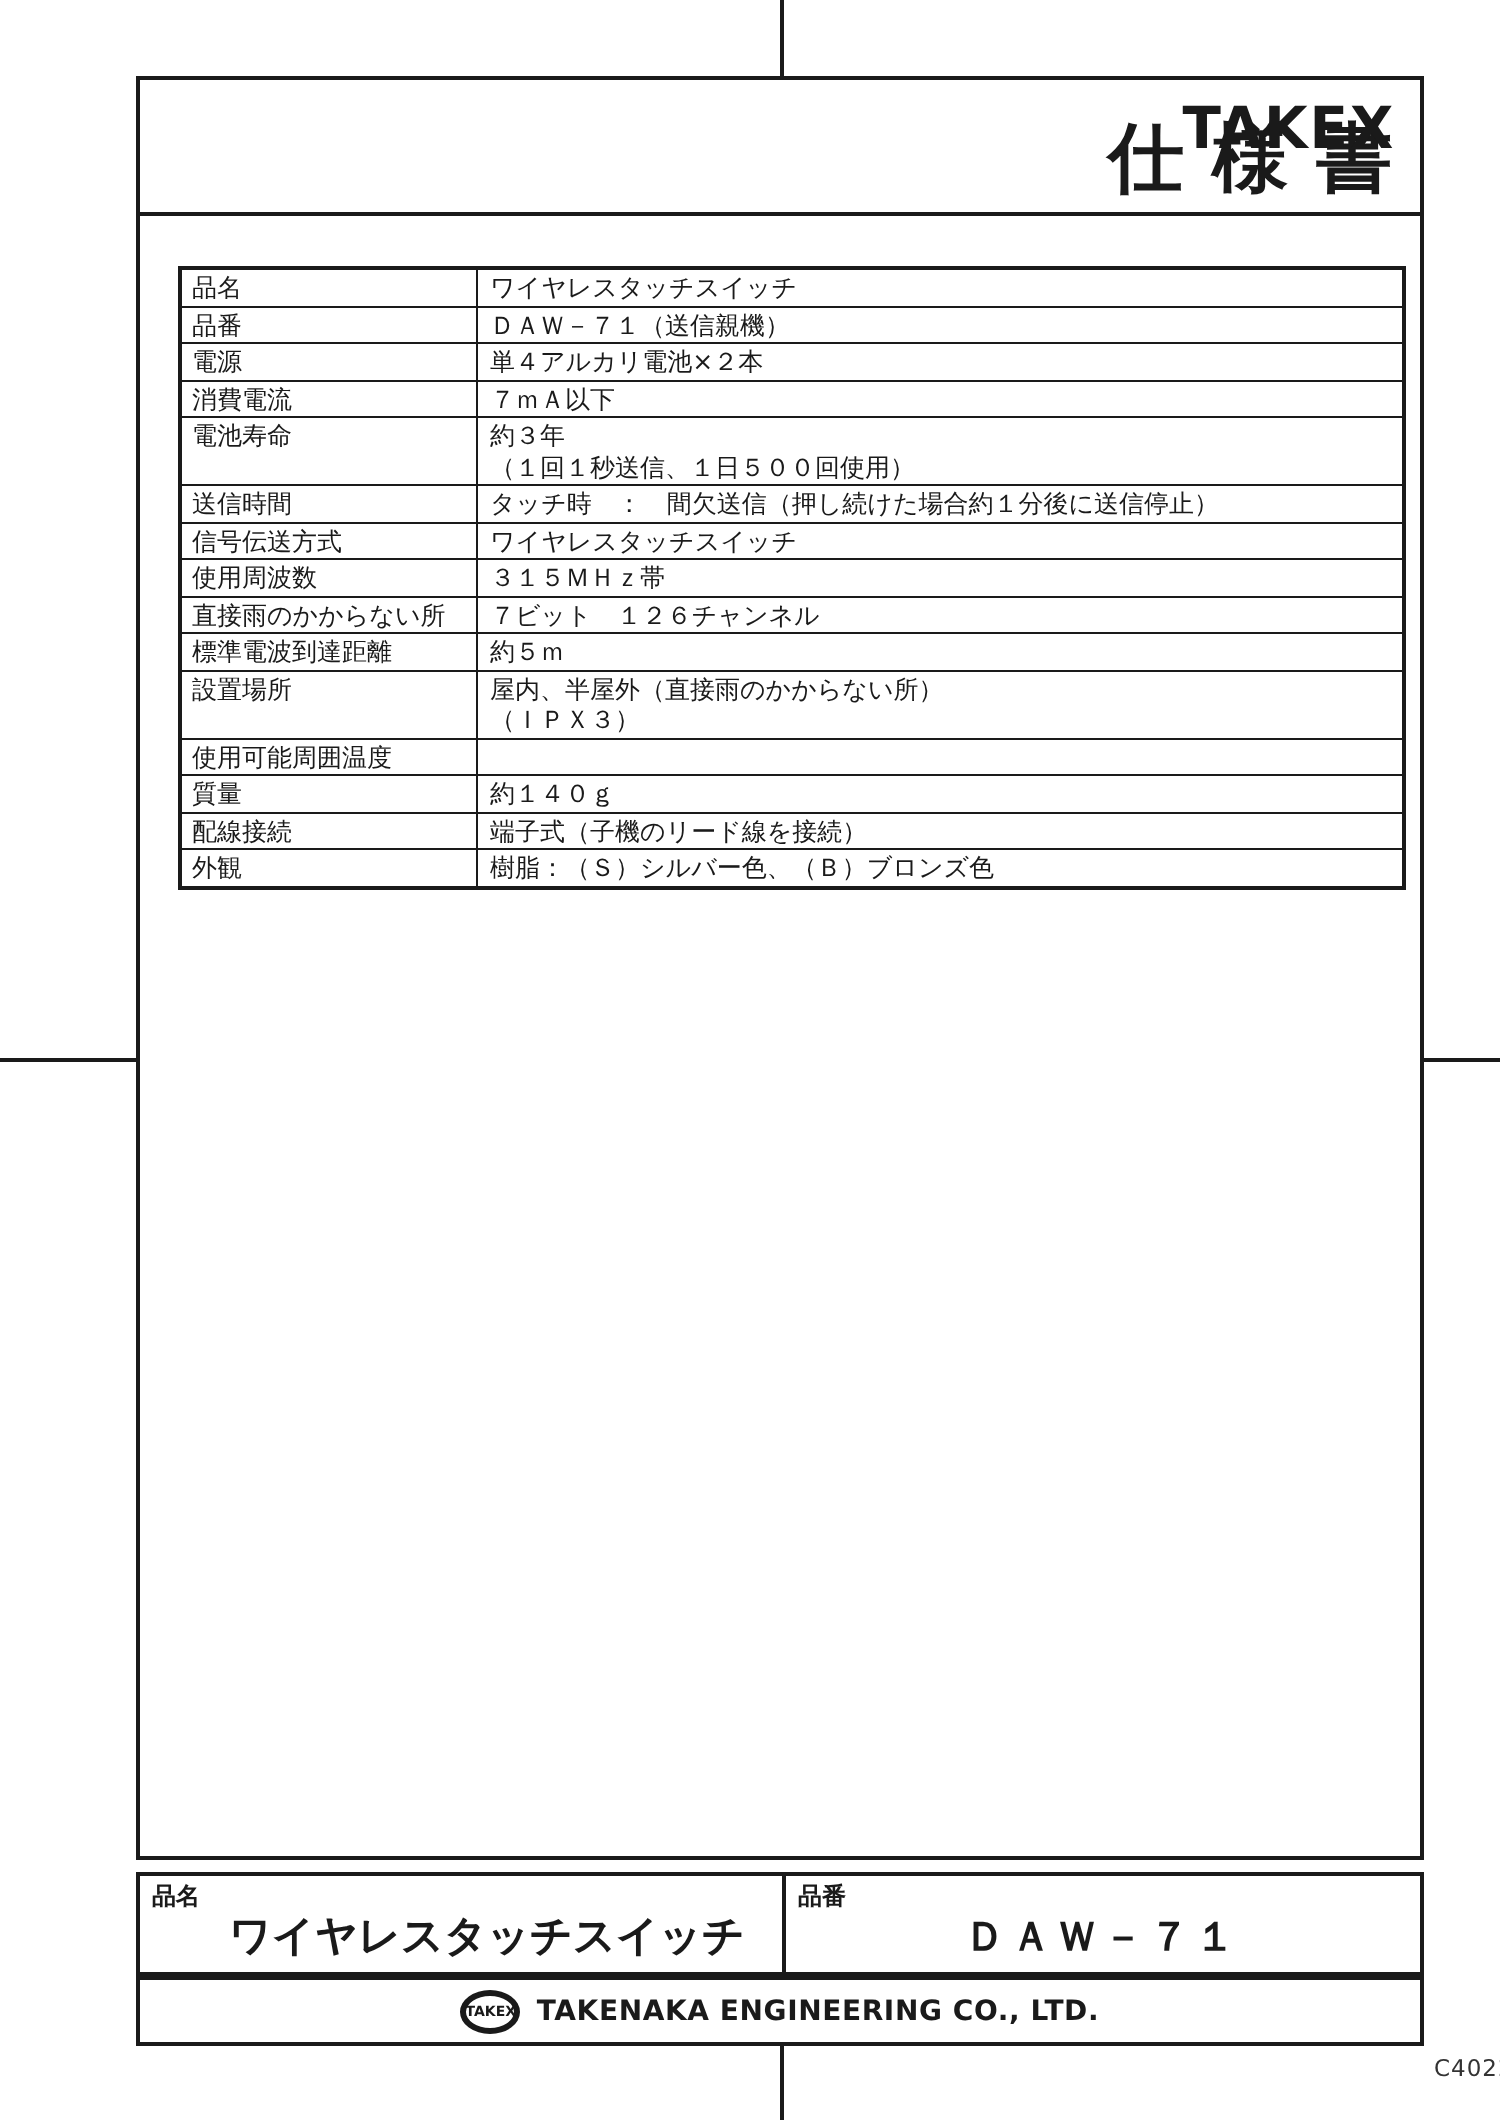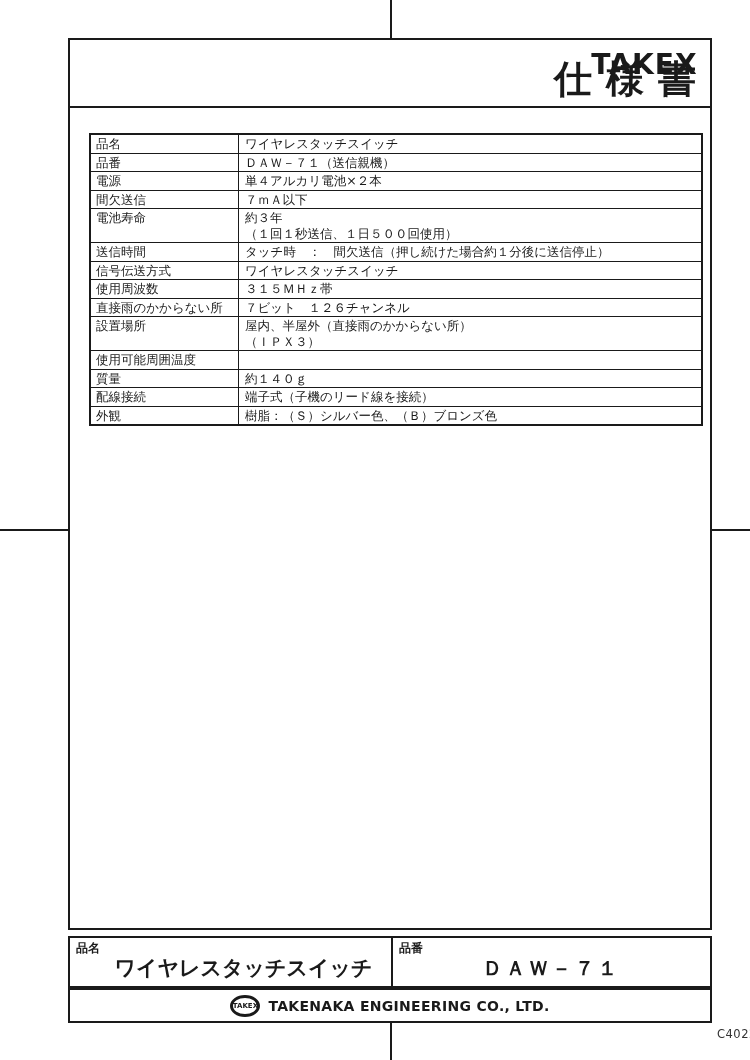--- a/index.html
+++ b/index.html
@@ -104,21 +104,21 @@
             <div>ＤＡＷ－７１（送信親機）</div>
           </div>
       </div>
       <div class="trow">
         <div class="tlabel">電源</div>
         <div class="tvalue">
             <div>単４アルカリ電池×２本</div>
           </div>
       </div>
       <div class="trow">
-        <div class="tlabel">間欠送信</div>
+        <div class="tlabel">消費電流</div>
         <div class="tvalue">
             <div>７ｍＡ以下</div>
           </div>
       </div>
       <div class="trow">
         <div class="tlabel">電池寿命</div>
         <div class="tvalue">
           <div>約３年</div>
           <div>（１回１秒送信、１日５００回使用）</div>
         </div>
@@ -138,20 +138,26 @@
       <div class="trow">
         <div class="tlabel">使用周波数</div>
         <div class="tvalue">
             <div>３１５ＭＨｚ帯</div>
           </div>
       </div>
       <div class="trow">
         <div class="tlabel">直接雨のかからない所</div>
         <div class="tvalue">
             <div>７ビット　１２６チャンネル</div>
+          </div>
+      </div>
+      <div class="trow">
+        <div class="tlabel">標準電波到達距離</div>
+        <div class="tvalue">
+            <div>約５ｍ</div>
           </div>
       </div>
       <div class="trow">
         <div class="tlabel">設置場所</div>
         <div class="tvalue">
           <div>屋内、半屋外（直接雨のかからない所）</div>
           <div>（ＩＰＸ３）</div>
         </div>
       </div>
       <div class="trow">

